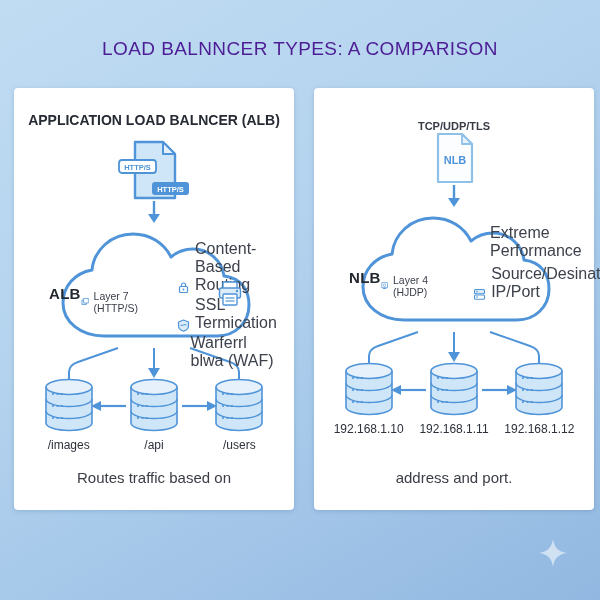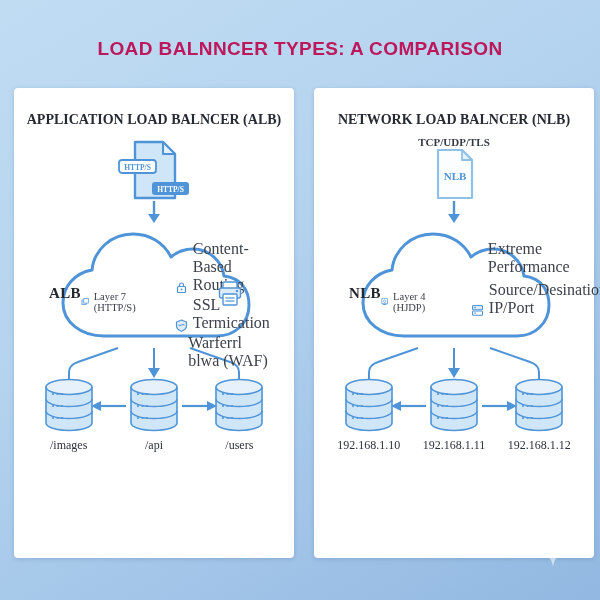--- a/index.html
+++ b/index.html
@@ -3,24 +3,24 @@
 <meta charset="utf-8">
 <style>
   html,body{margin:0;padding:0;}
   body{
     width:600px;height:600px;position:relative;overflow:hidden;
     background:linear-gradient(150deg,#c0dcf3 0%,#b4d3ee 40%,#a2c5e8 72%,#92b8e1 100%);
     font-family:"Liberation Sans",sans-serif;
     -webkit-font-smoothing:antialiased;
   }
   .main-title{
-    text-align:center;padding-top:38px;font-size:19px;font-weight:bold;
-    color:#be185d;letter-spacing:.4px;
+    text-align:center;padding-top:38px;font-size:19px;font-weight:normal;
+    color:#4c1d95;letter-spacing:.4px;
   }
-  .cards{position:absolute;top:88px;left:14px;right:13px;height:470px;display:flex;gap:20px;font-family:Liberation Serif, serif;}
+  .cards{position:absolute;top:88px;left:14px;right:13px;height:422px;display:flex;gap:20px;}
   .card{
     flex:1;background:#ffffff;border-radius:4px;box-sizing:border-box;
     box-shadow:0 1px 4px rgba(60,95,140,.25);
     padding:24px 12px 0;display:flex;flex-direction:column;align-items:center;
   }
   .card-header{font-size:14px;font-weight:bold;color:#262a33;white-space:nowrap;}
   .source-area{height:88px;margin-top:8px;display:flex;flex-direction:column;align-items:center;justify-content:flex-end;}
   .protocol-label{font-size:11px;font-weight:bold;color:#363b45;margin-bottom:0;}
   .cloud-wrap{position:relative;width:210px;height:122px;}
   .cloud-wrap>svg.cloud{position:absolute;inset:0;}
@@ -189,25 +189,25 @@
         <line x1="36" y1="6" x2="10" y2="6" stroke="#4f94d8" stroke-width="2.2"></line>
         <polygon points="11,1 11,11 1,6" fill="#4f94d8"></polygon>
       </svg>
       <svg class="flow-arrow right" width="38" height="12" viewBox="0 0 38 12">
         <line x1="2" y1="6" x2="28" y2="6" stroke="#4f94d8" stroke-width="2.2"></line>
         <polygon points="27,1 27,11 37,6" fill="#4f94d8"></polygon>
       </svg>
     </div>
 
     <div class="card-desc">
+      <div>Routes traffic based on</div>
     </div>
   </div>
 
   <div class="card">
-    <div class="card-header">NETWORK LOAD BALNCER (NLB)</div>
 
     <div class="source-area">
       <div class="protocol-label">TCP/UDP/TLS</div>
       <svg width="48" height="52" viewBox="0 0 48 52">
         <path d="M8,2 h24 l10,10 v38 h-34 z" fill="#fbfdff" stroke="#8fc0e8" stroke-width="2.2" stroke-linejoin="round"></path>
         <path d="M32,2 v10 h10 z" fill="#e6f1fb" stroke="#8fc0e8" stroke-width="1.8" stroke-linejoin="round"></path>
         <text x="25" y="32" text-anchor="middle" font-size="11" font-weight="bold" fill="#4f94d8">NLB</text>
       </svg>
       <svg width="18" height="24" viewBox="0 0 18 24">
         <line x1="9" y1="1" x2="9" y2="15" stroke="#4f94d8" stroke-width="2.4"></line>
@@ -318,20 +318,21 @@
         <line x1="36" y1="6" x2="10" y2="6" stroke="#4f94d8" stroke-width="2.2"></line>
         <polygon points="11,1 11,11 1,6" fill="#4f94d8"></polygon>
       </svg>
       <svg class="flow-arrow right" width="38" height="12" viewBox="0 0 38 12">
         <line x1="2" y1="6" x2="28" y2="6" stroke="#4f94d8" stroke-width="2.2"></line>
         <polygon points="27,1 27,11 37,6" fill="#4f94d8"></polygon>
       </svg>
     </div>
 
     <div class="card-desc">
+      <div>address and port.</div>
     </div>
   </div>
 
 </div>
 
 <div class="sparkle">
   <svg width="30" height="30" viewBox="0 0 28 28">
     <path d="M14,1 C15.2,9 19,12.8 27,14 C19,15.2 15.2,19 14,27 C12.8,19 9,15.2 1,14 C9,12.8 12.8,9 14,1 Z" fill="rgba(255,255,255,0.55)"></path>
   </svg>
 </div>

